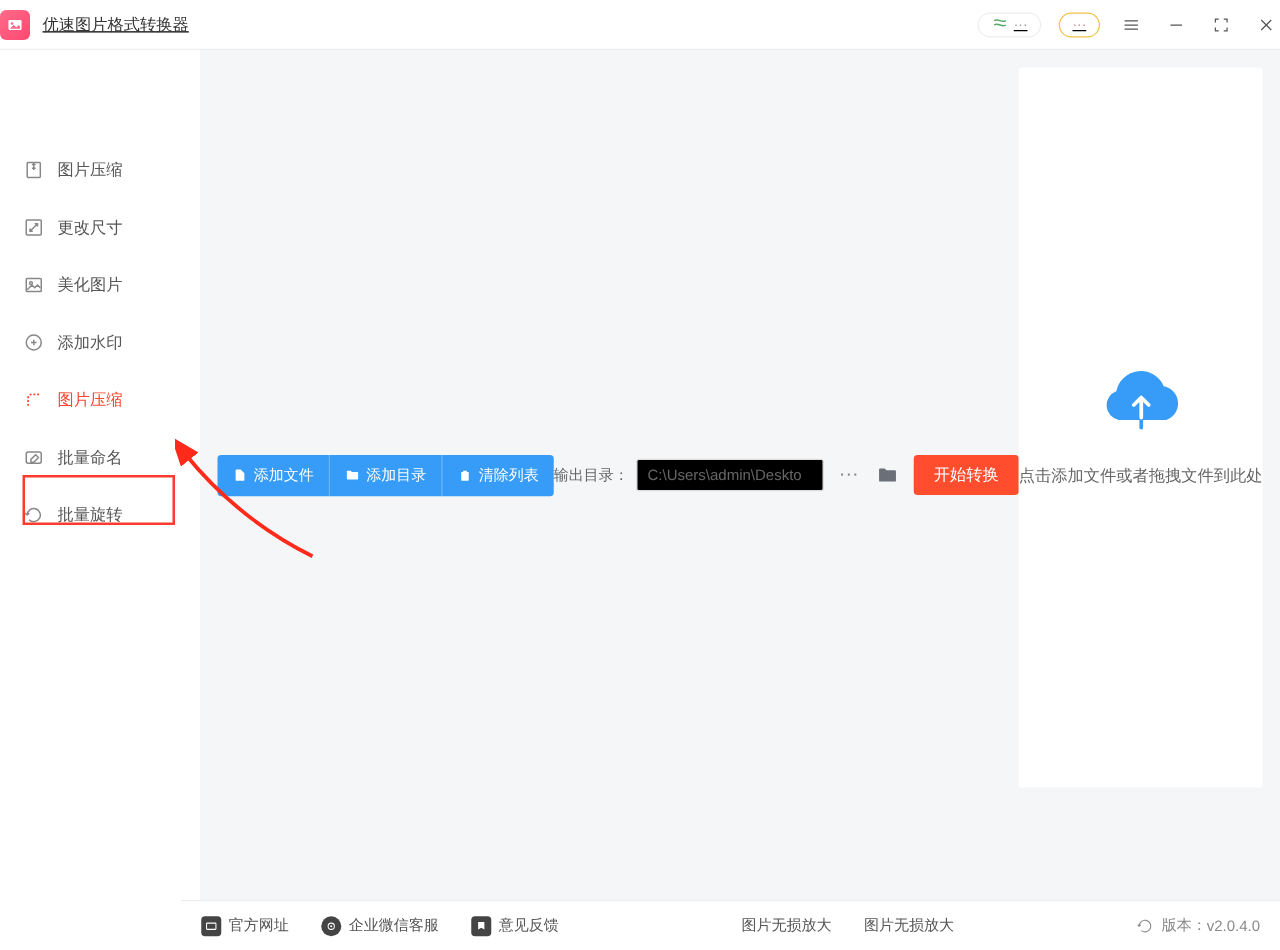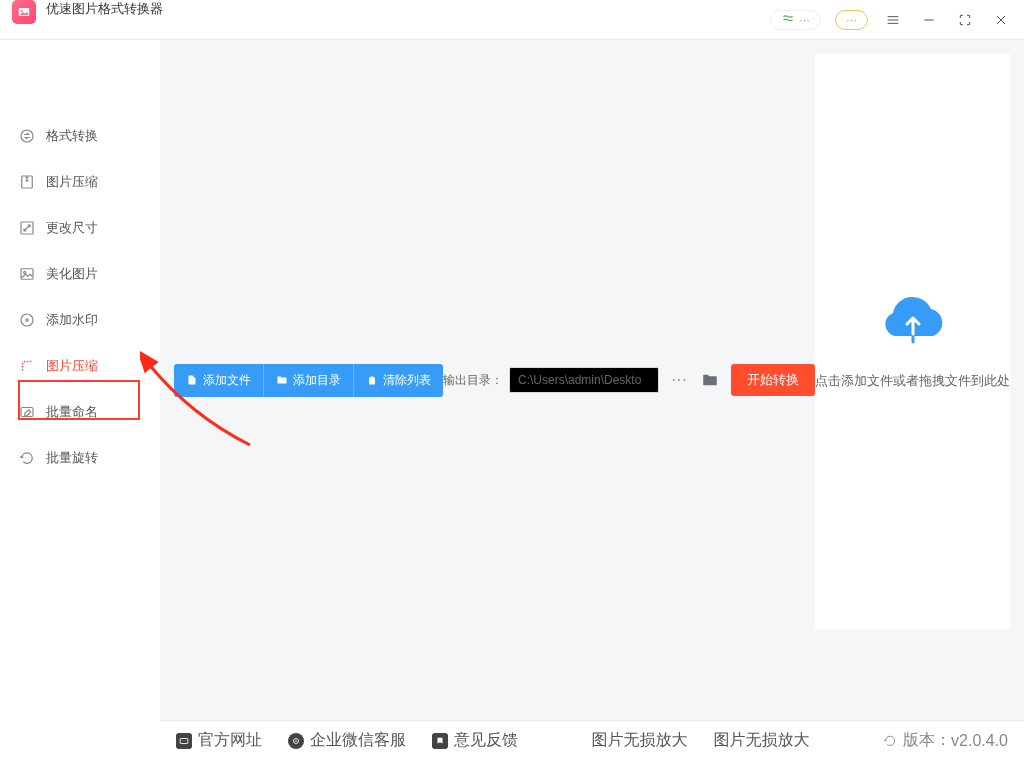--- a/index.html
+++ b/index.html
@@ -1,18 +1,18 @@
 <!DOCTYPE html>
 <html><head>
 <meta charset="utf-8">
 <style>
 * { box-sizing: border-box; margin: 0; padding: 0; font-family: "Microsoft YaHei", Arial, sans-serif; }
 body { width: 1024px; height: 760px; background: #fff; overflow: hidden; position: relative; }
 
-.titlebar { height: 40px; display: flex; padding: 0 12px; border-bottom: 1px solid #eee; }
+.titlebar { height: 40px; display: flex; align-items: center; padding: 0 0; border-bottom: 1px solid #eee; text-decoration: underline; }
 .logo { width: 24px; height: 24px; background: linear-gradient(135deg,#ff6b8a,#ff4870); border-radius: 5px; display:flex; align-items:center; justify-content:center; margin-right:10px;}
 .logo svg { width:14px; height:14px; }
 .title { font-size: 13px; color: #333; flex: 0 0 auto; }
 .tb-spacer { flex: 1; }
 .tb-right { display:flex; align-items:center; gap:14px; }
 .tb-badge { height: 20px; border-radius:10px; background:#fff; border:1px solid #eee; font-size:11px; color:#999; padding:0 10px; display:flex; align-items:center; }
 .tb-badge svg { width:14px; height:14px; margin-right:4px;}
 .tb-btn { width:22px; height:22px; display:flex; align-items:center; justify-content:center; cursor:pointer; color:#555;}
 .tb-btn svg { width:16px; height:16px; stroke:#555; stroke-width:1.5; fill:none; }
 
@@ -37,21 +37,21 @@
 .dots { width:28px; height:28px; display:flex; align-items:center; justify-content:center; cursor:pointer; color:#888; font-size:16px; margin:0 6px;}
 .folder-btn { width:22px; height:22px; display:flex; align-items:center; justify-content:center; cursor:pointer; margin-right:10px;}
 .folder-btn svg { width:18px; height:18px; fill:#6a6f78; }
 .start-btn { background:#ff4d2e; color:#fff; font-size:13px; padding:7px 16px; border-radius:3px; cursor:pointer;}
 
 .canvas { flex:1; background:#fff; border-radius:2px; display:flex; flex-direction:column; align-items:center; justify-content:center; margin-bottom: 90px;}
 .cloud { width:80px; height:60px; position:relative; margin-bottom:18px;}
 .cloud svg { width:80px; height:60px; }
 .drop-text { font-size:13px; color:#666; }
 
-.footer { position:absolute; bottom:0; left:160px; right:0; height:40px; border-top:1px solid #eee; display:flex; align-items:center; padding:0 16px; font-size:16px; color:#555; background:#fff;}
+.footer { position:absolute; bottom:0; left:145px; right:0; height:40px; border-top:1px solid #eee; display:flex; align-items:center; padding:0 16px; font-size:12px; color:#555; background:#fff;}
 .footer .fitem { display:flex; align-items:center; margin-right:26px; cursor:pointer;}
 .footer .fitem .fic { width:16px; height:16px; margin-right:6px; background:#444; border-radius:3px; display:flex; align-items:center; justify-content:center;}
 .footer .fitem .fic svg { width:10px; height:10px; fill:#fff;}
 .footer .fspacer { flex:1;}
 .footer .ver { display:flex; align-items:center; color:#888;justify-content:center;}
 .footer .ver svg { width:14px; height:14px; margin-right:6px; stroke:#888; fill:none; stroke-width:1.5;}
 
 .arrow-overlay { position:absolute; left:140px; top:345px; pointer-events:none; }
 .arrow-overlay svg { width:120px; height:110px; }
 </style>
@@ -101,29 +101,20 @@
           <line x1="6" y1="6" x2="18" y2="18"></line>
           <line x1="18" y1="6" x2="6" y2="18"></line>
         </svg>
       </div>
   </div>
 </div>
 
 <div class="layout">
   <div class="sidebar">
     <div style="height:56px"></div>
-    <div class="side-item">
-        <span class="icon">
-          <svg viewBox="0 0 24 24" fill="none" stroke="currentColor" stroke-width="1.6">
-            <circle cx="12" cy="12" r="8"></circle>
-            <path d="M8 10h6l-2-2 M16 14h-6l2 2"></path>
-          </svg>
-        </span>
-        <span>格式转换</span>
-      </div>
     <div class="side-item">
         <span class="icon">
           <svg viewBox="0 0 24 24" fill="none" stroke="currentColor" stroke-width="1.6">
             <rect x="5" y="4" width="14" height="16" rx="1"></rect>
             <path d="M12 4v8 M10 6h4 M10 10h4"></path>
           </svg>
         </span>
         <span>图片压缩</span>
       </div>
     <div class="side-item">

